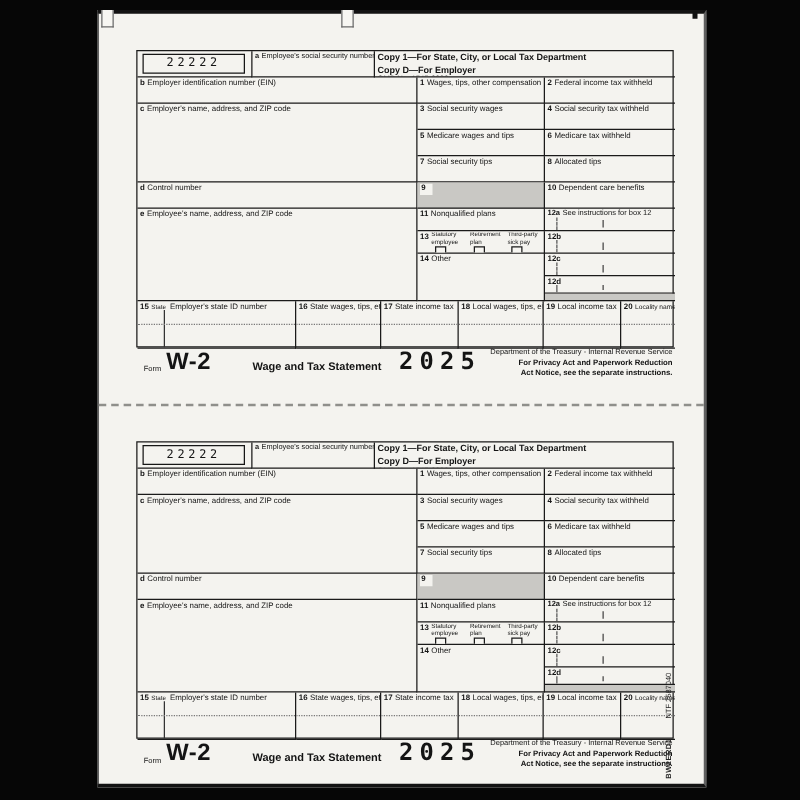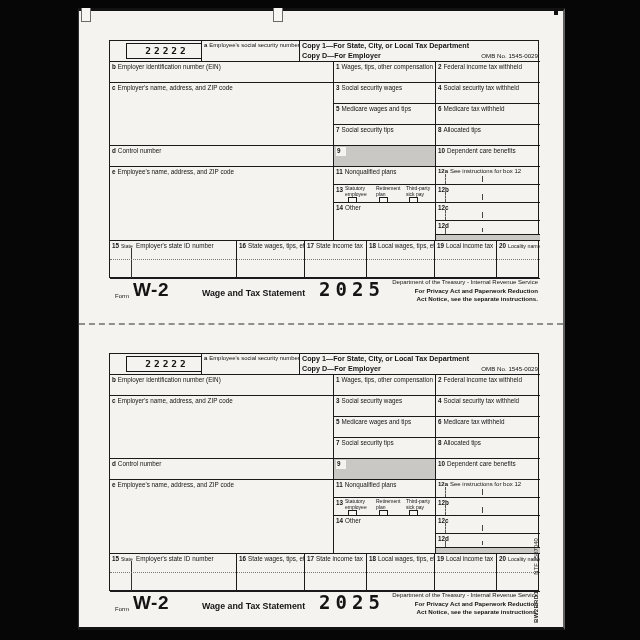--- a/index.html
+++ b/index.html
@@ -15,25 +15,25 @@
 
   .w2-slot{position:absolute;width:430px;height:300px;}
   .w2{position:absolute;left:0;top:0;width:430px;height:300px;}
   .tbl{position:absolute;left:0;top:0;width:430px;height:238px;border:1.5px solid #1a1a1a;box-sizing:border-box;}
   .c{position:absolute;box-sizing:border-box;border-right:1px solid #1a1a1a;border-bottom:1px solid #1a1a1a;
      padding:1px 2px;font-size:6.3px;line-height:1.2;white-space:nowrap;overflow:hidden;}
   .noR{border-right:none;}
   .bn{font-weight:bold;margin-right:2px;}
   .gray{background:#c9c8c4;}
 
-  .code-box{position:absolute;left:16px;top:2px;width:80px;height:14px;border:1.5px solid #161616;
+  .code-box{position:absolute;left:4px;top:2px;width:80px;height:14px;border:1.5px solid #161616;
             display:flex;align-items:center;justify-content:center;
-            font-family:"DejaVu Sans Mono",monospace;font-weight:bold;font-size:9.5px;letter-spacing:3px;text-align:right;}
+            font-family:"DejaVu Sans Mono",monospace;font-weight:normal;font-size:9.5px;letter-spacing:3px;text-align:right;}
   .copyline1{font-weight:bold;font-size:7.2px;white-space:nowrap;}
-  .copyline2{display:flex;justify-content:space-between;align-items:baseline;margin-top:1px;}
+  .copyline2{display:flex;justify-content:space-between;align-items:baseline;margin-top:1px;flex-direction:column;}
   .copyline2 b{font-size:7.2px;}
   .omb{font-weight:normal;font-size:6.2px;}
 
   .chip9{position:absolute;left:2px;top:1px;background:#f4f3ef;padding:0 5px 1px 1px;font-weight:bold;font-size:6.3px;}
 
   .dash12{position:absolute;left:9px;top:7px;bottom:0;border-left:1px dashed #555;}
   .mid12{position:absolute;left:46px;top:9px;bottom:2px;border-left:1px solid #444;}
 
   .cbg{position:absolute;top:1px;width:27px;}
   .cbl{font-size:5px;line-height:1.1;white-space:normal;height:11px;overflow:hidden;}

